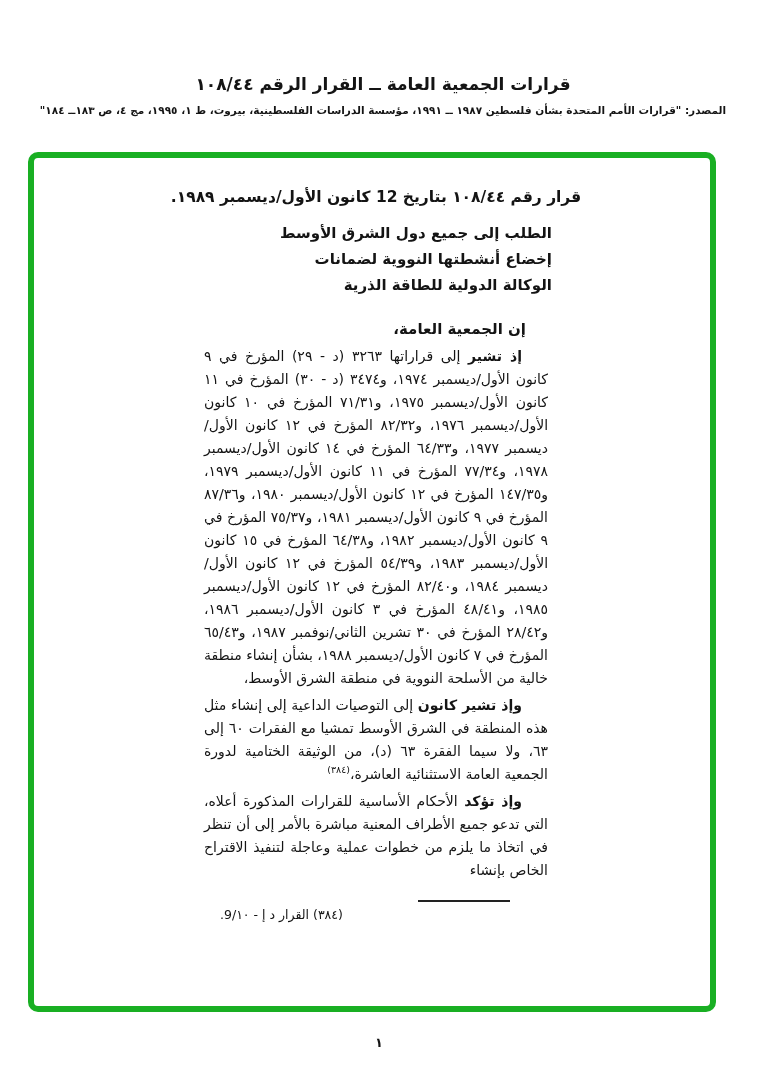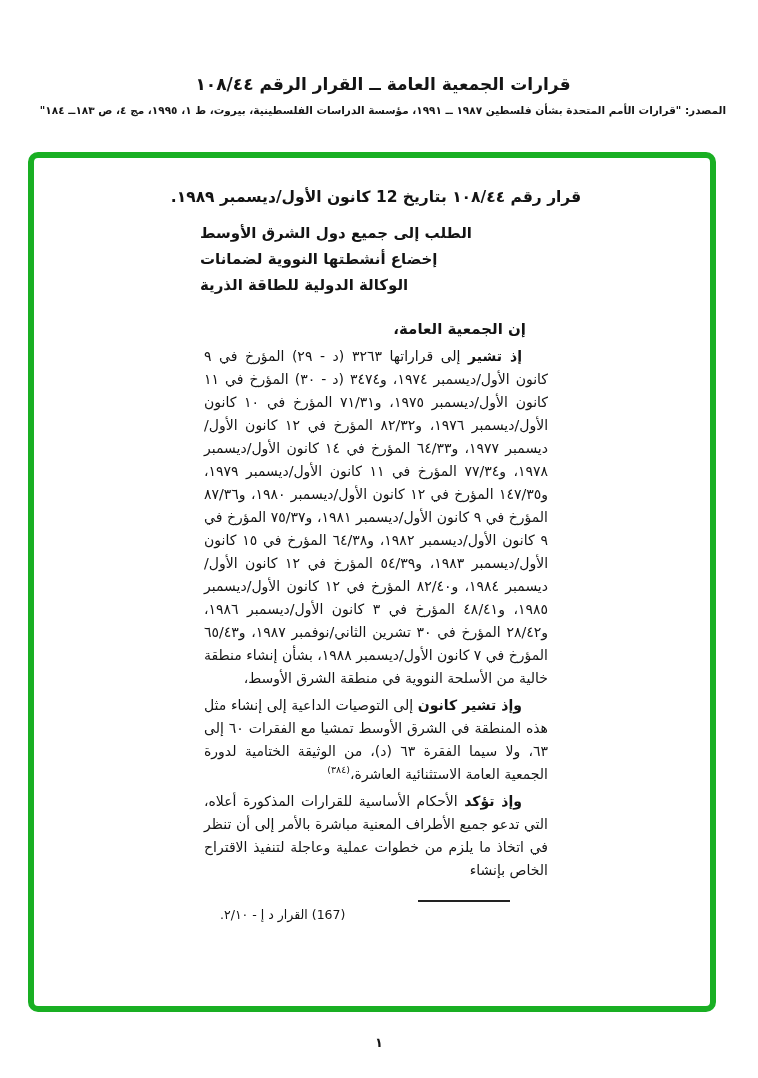--- a/index.html
+++ b/index.html
@@ -11,21 +11,21 @@
   .top-title{font-size:17px;font-weight:bold;}
   .top-source{font-size:10.5px;font-weight:bold;margin-top:10px;letter-spacing:-0.2px;}
 
   .frame{
     position:absolute;left:28px;top:152px;width:688px;height:860px;
     box-sizing:border-box;border:6px solid #19af23;border-radius:10px;background:#fff;
   }
 
   .doc{position:absolute;left:166px;top:30px;width:352px;direction:rtl;}
   .doc-title{font-weight:bold;font-size:15.5px;text-align:center;white-space:nowrap;margin:0 -40px;}
-  .doc-head{font-weight:bold;font-size:15px;text-align:left;line-height:26px;margin-top:14px;}
+  .doc-head{font-weight:bold;font-size:15px;text-align:right;line-height:26px;margin-top:14px;}
   .opening{font-weight:bold;font-size:15px;margin:20px 0 0 0;text-indent:26px;line-height:23px;}
   p.body{font-size:14px;line-height:23px;text-align:justify;text-indent:26px;margin:4px;}
   .lead{font-weight:bold;}
   sup.fnref{font-size:9.5px;line-height:0;}
 
   .footnote{margin-top:18px;}
   .fn-rule{width:92px;border-top:2px solid #222;margin:0 42px 5px auto;height:0;}
   .fn-text{font-size:12.5px;text-align:left;direction:rtl;padding-left:20px;}
 
   .page-num{position:absolute;bottom:28px;left:0;right:0;text-align:center;
@@ -53,19 +53,19 @@
     <p class="opening">إن الجمعية العامة،</p>
 
     <p class="body"><span class="lead">إذ تشير</span><span> إلى قراراتها ٣٢٦٣ (د - ٢٩) المؤرخ في ٩ كانون الأول/ديسمبر ١٩٧٤، و٣٤٧٤ (د - ٣٠) المؤرخ في ١١ كانون الأول/ديسمبر ١٩٧٥، و٧١/٣١ المؤرخ في ١٠ كانون الأول/ديسمبر ١٩٧٦، و٨٢/٣٢ المؤرخ في ١٢ كانون الأول/ديسمبر ١٩٧٧، و٦٤/٣٣ المؤرخ في ١٤ كانون الأول/ديسمبر ١٩٧٨، و٧٧/٣٤ المؤرخ في ١١ كانون الأول/ديسمبر ١٩٧٩، و١٤٧/٣٥ المؤرخ في ١٢ كانون الأول/ديسمبر ١٩٨٠، و٨٧/٣٦ المؤرخ في ٩ كانون الأول/ديسمبر ١٩٨١، و٧٥/٣٧ المؤرخ في ٩ كانون الأول/ديسمبر ١٩٨٢، و٦٤/٣٨ المؤرخ في ١٥ كانون الأول/ديسمبر ١٩٨٣، و٥٤/٣٩ المؤرخ في ١٢ كانون الأول/ديسمبر ١٩٨٤، و٨٢/٤٠ المؤرخ في ١٢ كانون الأول/ديسمبر ١٩٨٥، و٤٨/٤١ المؤرخ في ٣ كانون الأول/ديسمبر ١٩٨٦، و٢٨/٤٢ المؤرخ في ٣٠ تشرين الثاني/نوفمبر ١٩٨٧، و٦٥/٤٣ المؤرخ في ٧ كانون الأول/ديسمبر ١٩٨٨، بشأن إنشاء منطقة خالية من الأسلحة النووية في منطقة الشرق الأوسط،</span></p>
 
     <p class="body"><span class="lead">وإذ تشير كانون</span><span> إلى التوصيات الداعية إلى إنشاء مثل هذه المنطقة في الشرق الأوسط تمشيا مع الفقرات ٦٠ إلى ٦٣، ولا سيما الفقرة ٦٣ (د)، من الوثيقة الختامية لدورة الجمعية العامة الاستثنائية العاشرة،</span><sup class="fnref">(٣٨٤)</sup></p>
 
     <p class="body"><span class="lead">وإذ تؤكد</span><span> الأحكام الأساسية للقرارات المذكورة أعلاه، التي تدعو جميع الأطراف المعنية مباشرة بالأمر إلى أن تنظر في اتخاذ ما يلزم من خطوات عملية وعاجلة لتنفيذ الاقتراح الخاص بإنشاء</span></p>
 
     <div class="footnote">
       <div class="fn-rule"></div>
-      <div class="fn-text">(167) القرار د إ - ٢/١٠.</div>
+      <div class="fn-text">(٣٨٤) القرار د إ - 9/١٠.</div>
     </div>
 
   </div>
 </div>
 
 <div class="page-num">١</div>
 
 </body></html>

